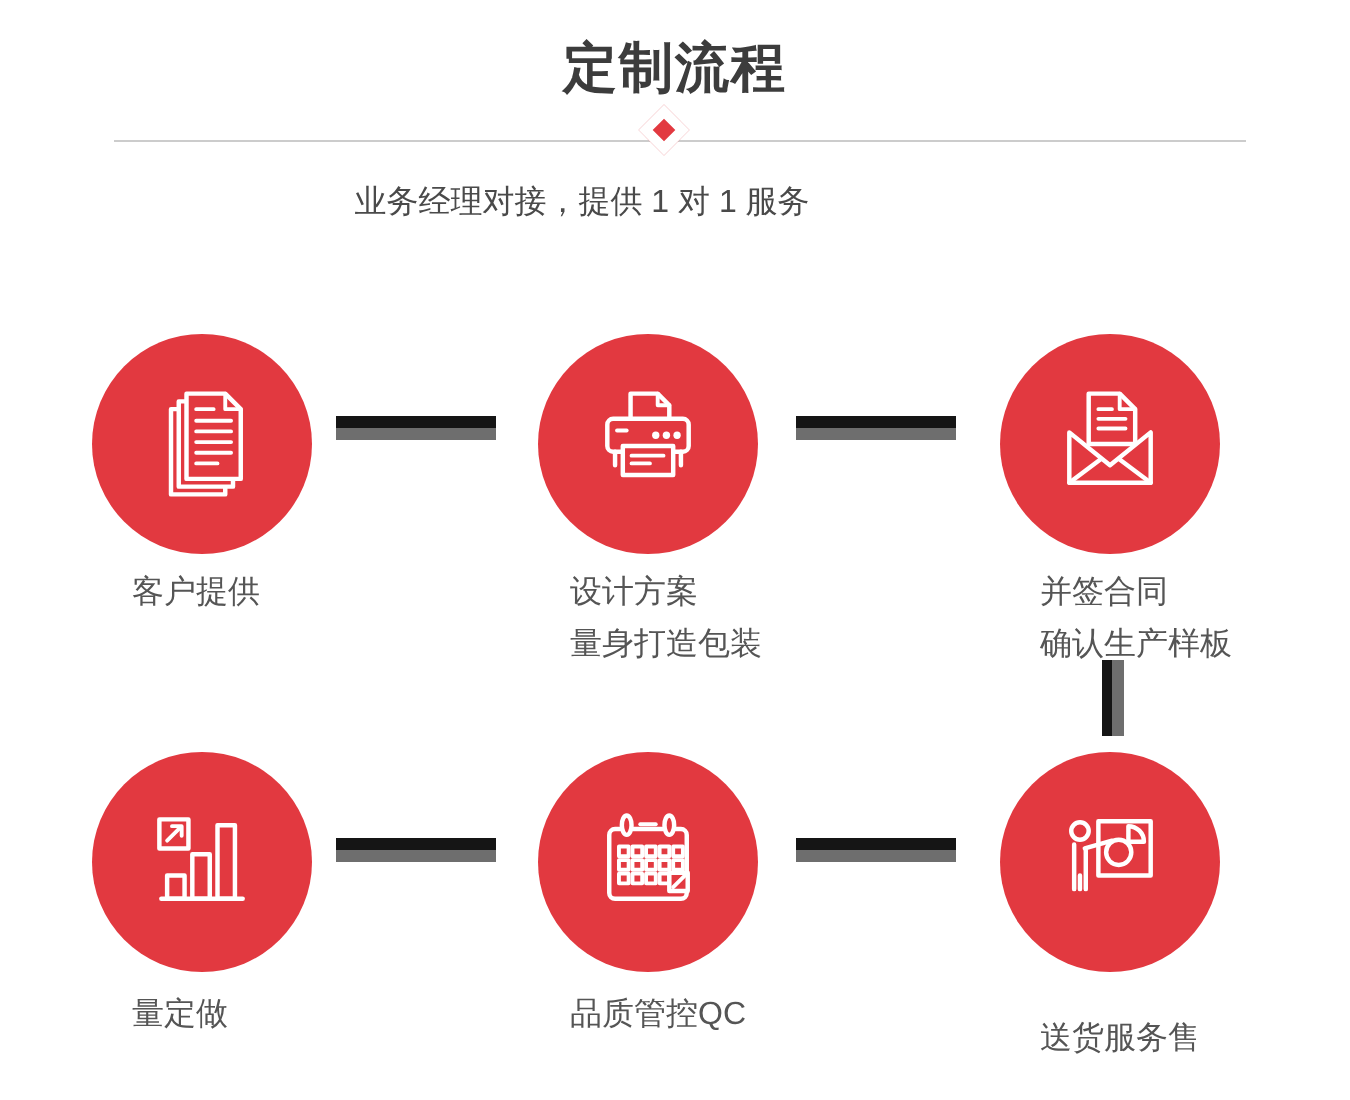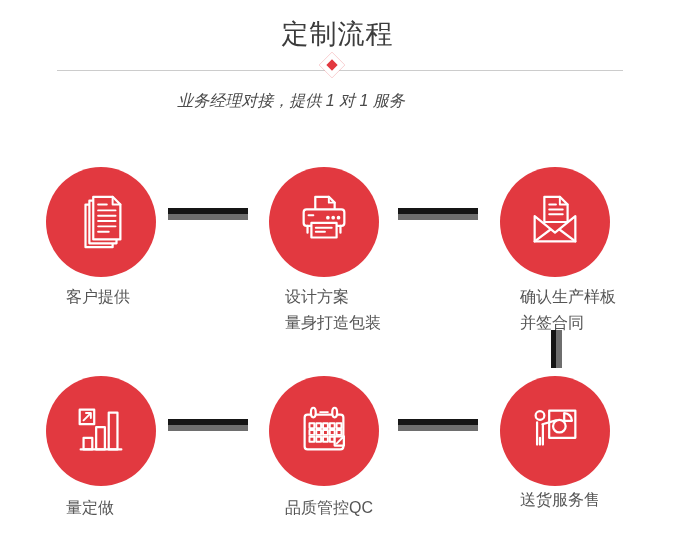--- a/index.html
+++ b/index.html
@@ -12,49 +12,49 @@
     --label-text:#555555;
   }
   *{margin:0;padding:0;box-sizing:border-box;}
   html,body{background:#ffffff;}
   body{
     width:675px;height:550px;position:relative;overflow:hidden;
     font-family:"Liberation Sans","DejaVu Sans",sans-serif;
   }
   .page-title{
     position:absolute;top:16px;left:0;width:675px;text-align:center;
-    font-size:27px;font-weight:400;color:var(--title-text);letter-spacing:1px;
+    font-size:27px;font-weight:700;color:var(--title-text);letter-spacing:1px;
   }
   .divider-line{
     position:absolute;top:70px;left:57px;width:566px;height:1px;
     background:var(--divider);
   }
   .diamond{
     position:absolute;left:323px;top:56px;width:18px;height:18px;
     background:var(--accent-red);border:5px solid #ffffff;
     transform:rotate(45deg);
   }
   .subtitle{
     position:absolute;top:91px;left:0;width:582px;text-align:center;
-    font-size:16px;color:var(--subtitle-text);font-style:italic;
+    font-size:16px;color:var(--subtitle-text);
   }
   .circle{
     position:absolute;width:110px;height:110px;border-radius:50%;
     background:var(--accent-red);
     display:flex;align-items:center;justify-content:center;
   }
   .circle svg{width:62px;height:62px;display:block;}
   .s1{left:46px;top:167px;}  .s2{left:269px;top:167px;}  .s3{left:500px;top:167px;}
   .s4{left:46px;top:376px;}  .s5{left:269px;top:376px;}  .s6{left:500px;top:376px;}
   .step-label{
     position:absolute;font-size:16px;line-height:26px;color:var(--label-text);
     white-space:nowrap;
   }
   .l1{left:66px;top:284px;}  .l2{left:285px;top:284px;}  .l3{left:520px;top:284px;}
-  .l4{left:66px;top:495px;}  .l5{left:285px;top:495px;text-align:right;}  .l6{left:520px;top:487px;}
+  .l4{left:66px;top:495px;}  .l5{left:285px;top:495px;text-align:right;}  .l6{left:520px;top:507px;}
   .hbar{position:absolute;width:80px;height:12px;}
   .hbar .half-dark{height:6px;background:var(--connector-dark);}
   .hbar .half-gray{height:6px;background:var(--connector-gray);}
   .c1{left:168px;top:208px;}  .c2{left:398px;top:208px;}
   .c3{left:168px;top:419px;}  .c4{left:398px;top:419px;}
   .vbar{position:absolute;left:551px;top:330px;width:11px;height:38px;display:flex;}
   .vbar .half-dark{width:5px;height:100%;background:var(--connector-dark);}
   .vbar .half-gray{width:6px;height:100%;background:var(--connector-gray);}
   
   .ic{stroke:#fff;stroke-width:2.3;fill:none;stroke-linecap:round;stroke-linejoin:round;}
@@ -117,22 +117,22 @@
   <div class="circle s3">
     <svg viewBox="0 0 64 64">
       <path class="ic-fill" d="M21 6 L37 6 L45 14 L45 32 L21 32 Z"></path>
       <path class="ic-thin" d="M37 6 L37 14 L45 14"></path>
       <path class="ic-thin" d="M26 14 H33 M26 19 H40 M26 24 H40"></path>
       <path class="ic-fill" d="M11 26 L32 43 L53 26 L53 52 L11 52 Z"></path>
       <path class="ic" d="M11 52 L27 40 M53 52 L37 40"></path>
     </svg>
   </div>
   <div class="step-label l3">
+    <div>并签合同</div>
     <div>确认生产样板</div>
-    <div>并签合同</div>
   </div>
 
   <div class="vbar">
     <div class="half-dark"></div>
       <div class="half-gray"></div>
   </div>
 
   <div class="circle s4">
     <svg viewBox="0 0 64 64">
       <path class="ic" d="M11 51 H53"></path>

